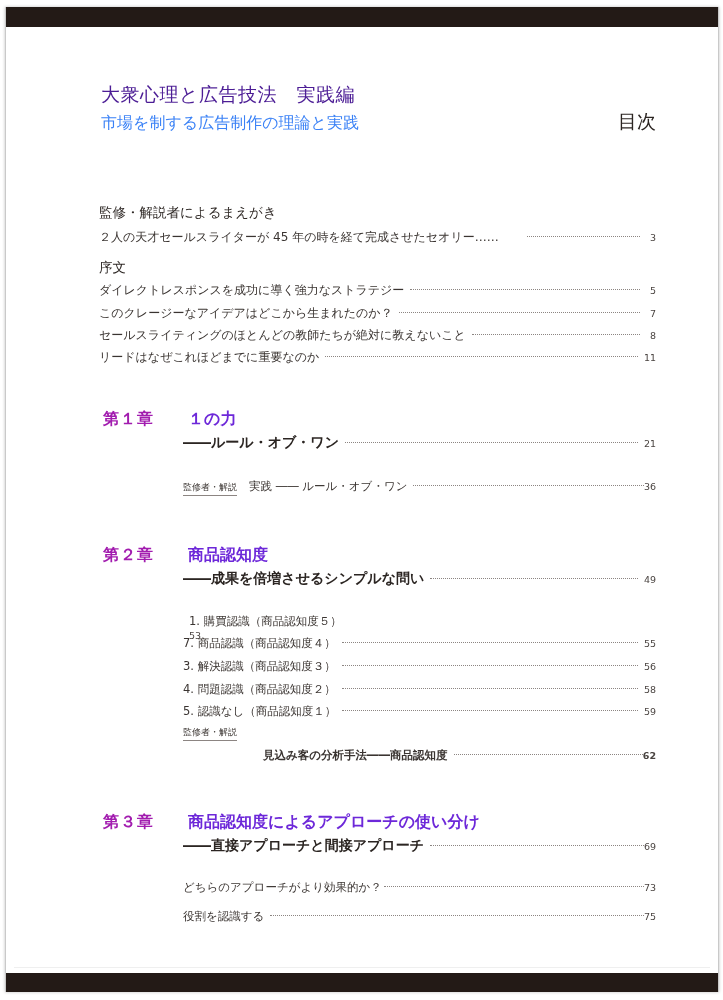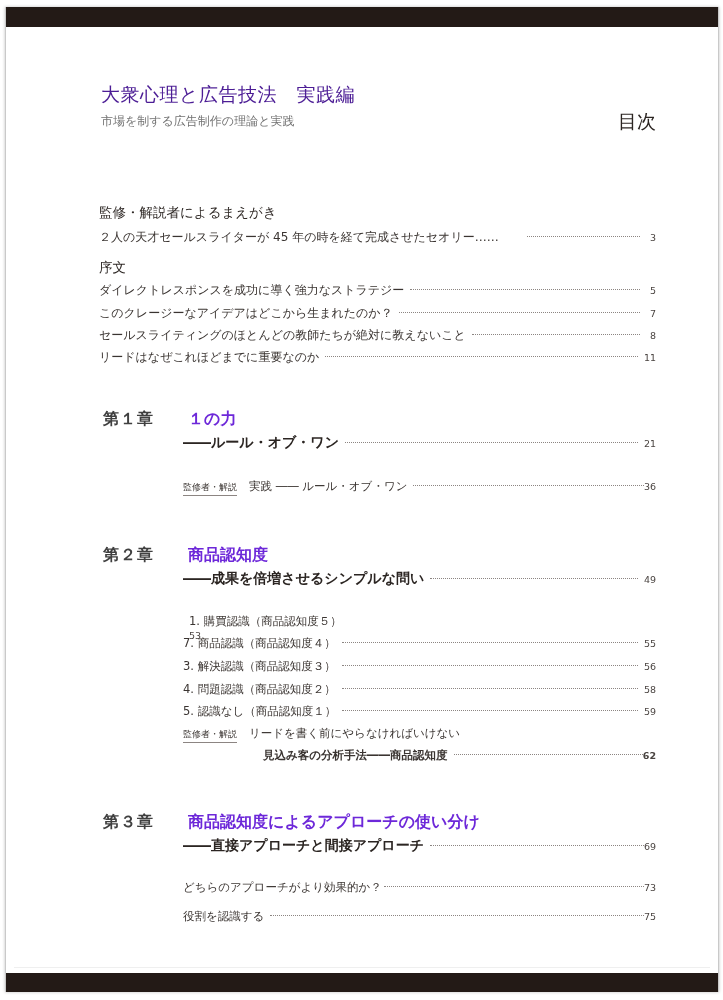--- a/index.html
+++ b/index.html
@@ -6,32 +6,32 @@
   body { width: 723px; height: 1000px; position: relative; overflow: hidden;
          font-family: "DejaVu Sans", "Liberation Sans", sans-serif; color: #2a2624; }
   .page { position: absolute; left: 5px; top: 7px; width: 712px; height: 985px;
           background: #fff; border-left: 1px solid #c9c9c9; border-right: 1px solid #c9c9c9;
           box-shadow: 0 0 3px rgba(0,0,0,0.25); }
   .bar-top { position: absolute; left: 0; right: 0; top: 0; height: 20px; background: #231a16; }
   .bar-bottom { position: absolute; left: 0; right: 0; bottom: 0; height: 19px; background: #231a16; }
   .bottom-rule { position: absolute; left: 8px; right: 8px; bottom: 24px; height: 1px; background: #efefef; }
 
   .title { position: absolute; left: 95px; top: 75px; font-size: 19px; letter-spacing: 0.5px; font-weight: 300; color: #4c1d95; }
-  .subtitle { position: absolute; left: 95px; top: 106px; font-size: 12px; color: #737373; font-family: Liberation Serif, serif; }
+  .subtitle { position: absolute; left: 95px; top: 106px; font-size: 16px; color: #3b82f6; font-family: Liberation Serif, serif; }
   .toc-label { position: absolute; left: 612px; top: 102px; font-size: 19px; color: #2b2522; }
 
   .row { position: absolute; display: flex; align-items: baseline; white-space: nowrap; }
   .row .txt { flex: 0 0 auto; }
   .row .dots { flex: 1 1 auto; border-bottom: 1.5px dotted #8c8582; margin: 0 6px; height: 0; transform: translateY(-4px); }
   .row .pg { flex: 0 0 auto; font-size: 9.5px; color: #4a4441; text-align: right; min-width: 10px; }
 
   .sec-head { position: absolute; font-size: 13.5px; color: #2f2926; }
   .item { font-size: 12px; color: #3a3431; }
 
-  .ch-num { position: absolute; left: 97px; font-size: 16px; font-weight: bold; color: #404040; letter-spacing: 1px; }
+  .ch-num { position: absolute; left: 97px; font-size: 16px; font-weight: bold; color: #a21caf; letter-spacing: 1px; }
   .ch-title { position: absolute; left: 182px; font-size: 16px; font-weight: bold; color: #6d28d9; }
   .ch-sub { font-size: 14px; font-weight: bold; color: #2b2522; }
 
   .badge { font-size: 9px; color: #3a3431; border-bottom: 1px solid #8c8582; padding-bottom: 1px; margin-right: 12px; }
   .sub-item { font-size: 11.5px; color: #3a3431; }
 </style>
 </head>
 <body>
 
 <div class="page">
@@ -111,21 +111,20 @@
     <span class="dots"></span>
     <span class="pg">58</span>
   </div>
   <div class="row" style="left:177px; top:697px; width:473px;">
     <span class="txt sub-item">5. 認識なし（商品認知度１）</span>
     <span class="dots"></span>
     <span class="pg">59</span>
   </div>
   <div class="row" style="left:177px; top:719px; width:473px;">
     <span class="txt badge">監修者・解説</span>
-    <span class="txt sub-item">リードを書く前にやらなければいけない</span>
   </div>
   <div class="row" style="left:257px; top:741px; width:393px;font-weight:bold;">
     <span class="txt sub-item">見込み客の分析手法――商品認知度</span>
     <span class="dots" style="margin-right:0;"></span>
     <span class="pg">62</span>
   </div>
 
   <div class="ch-num" style="top:805px;">第３章</div>
   <div class="ch-title" style="top:805px;">商品認知度によるアプローチの使い分け</div>
   <div class="row" style="left:177px; top:830px; width:473px;">

